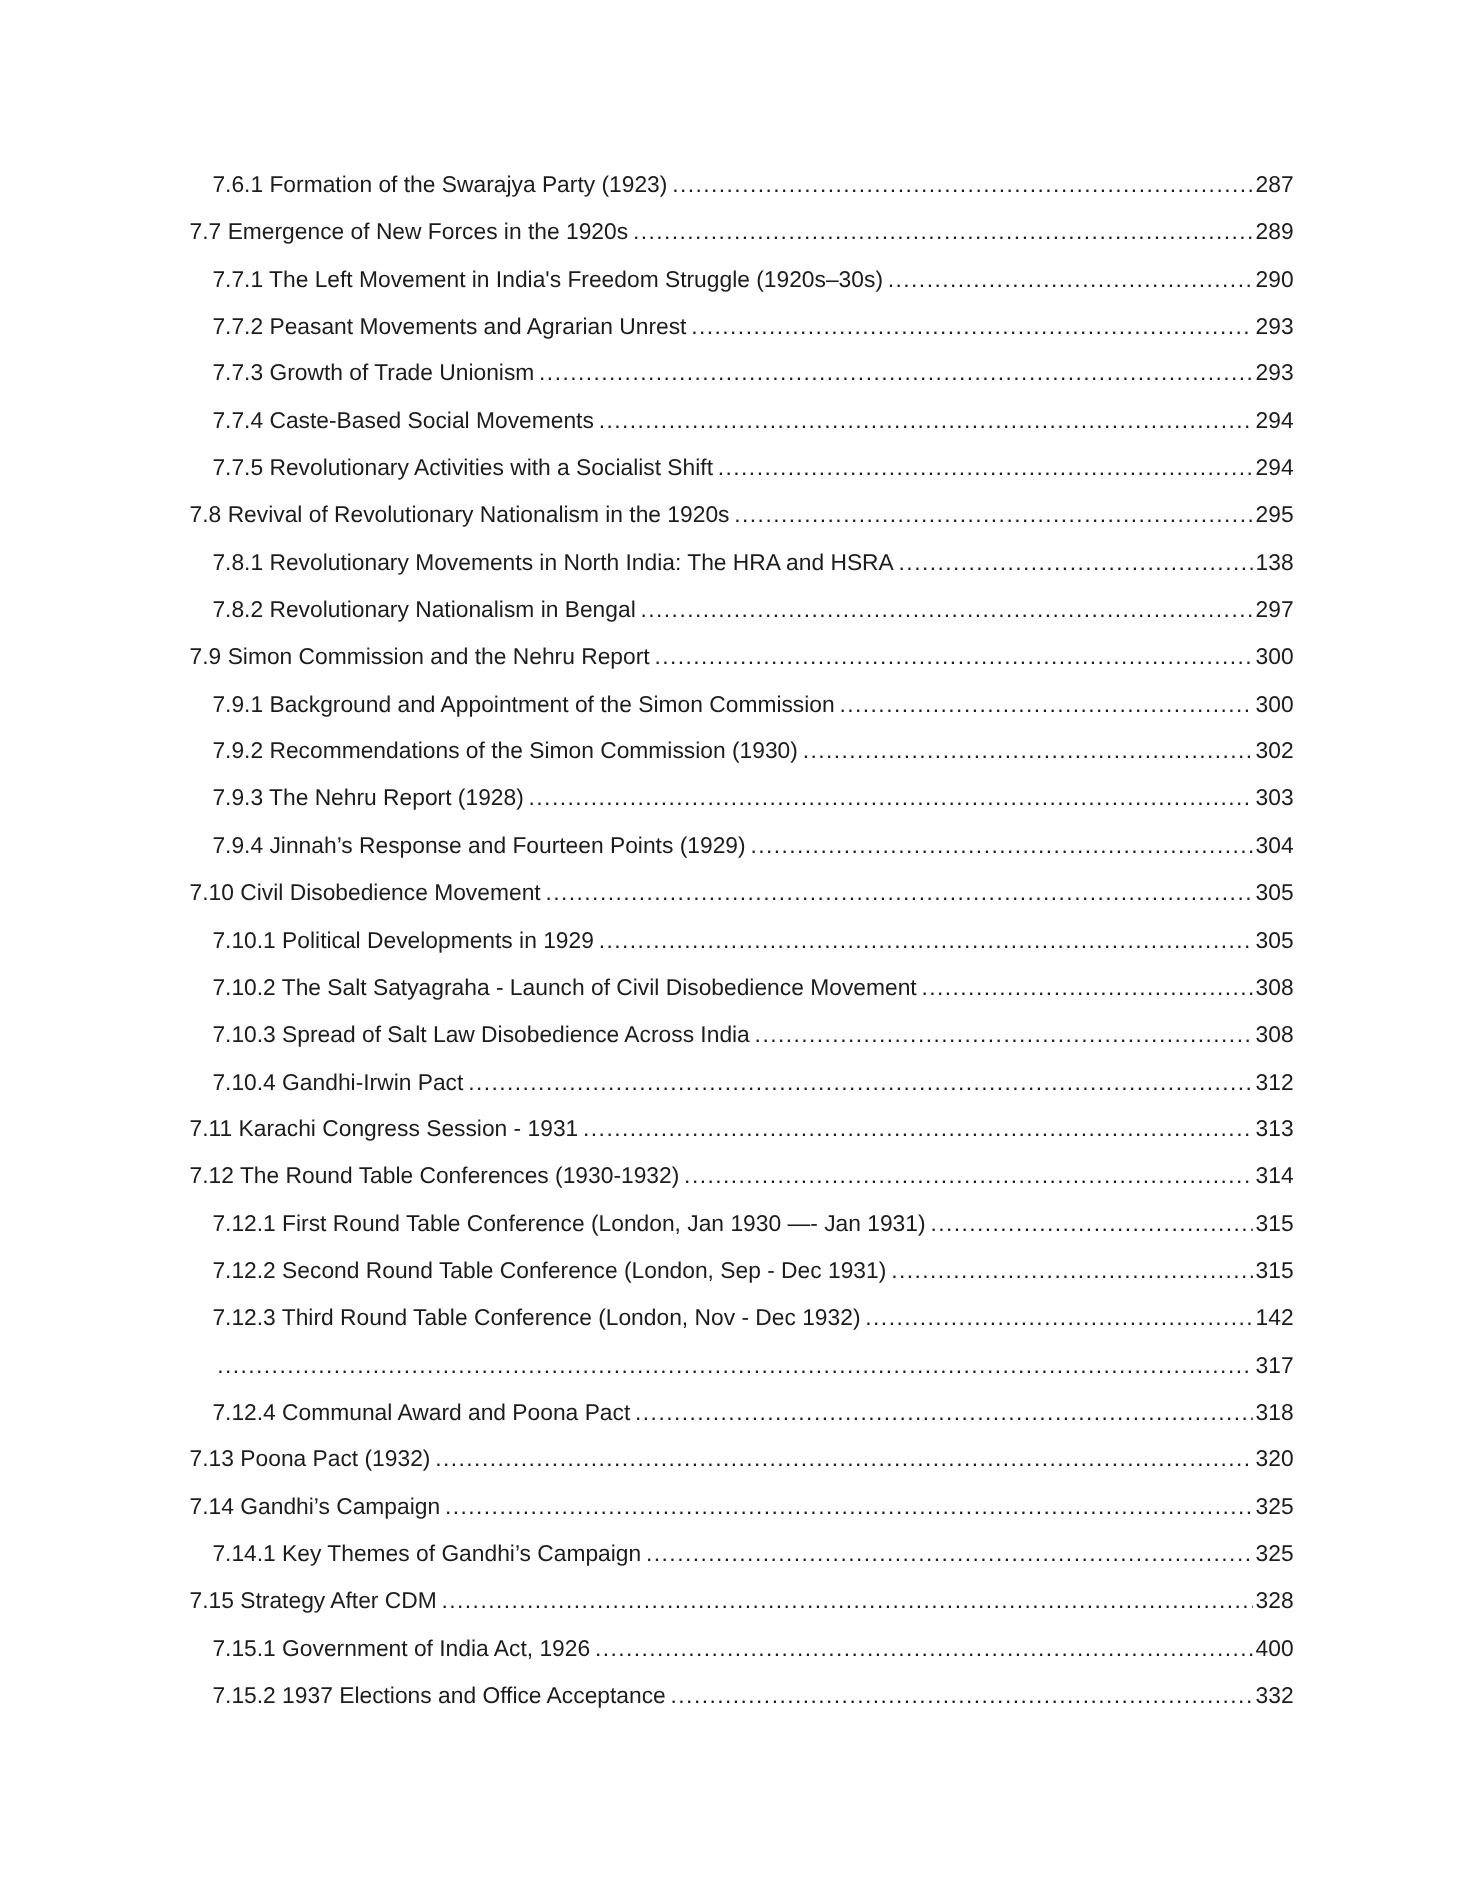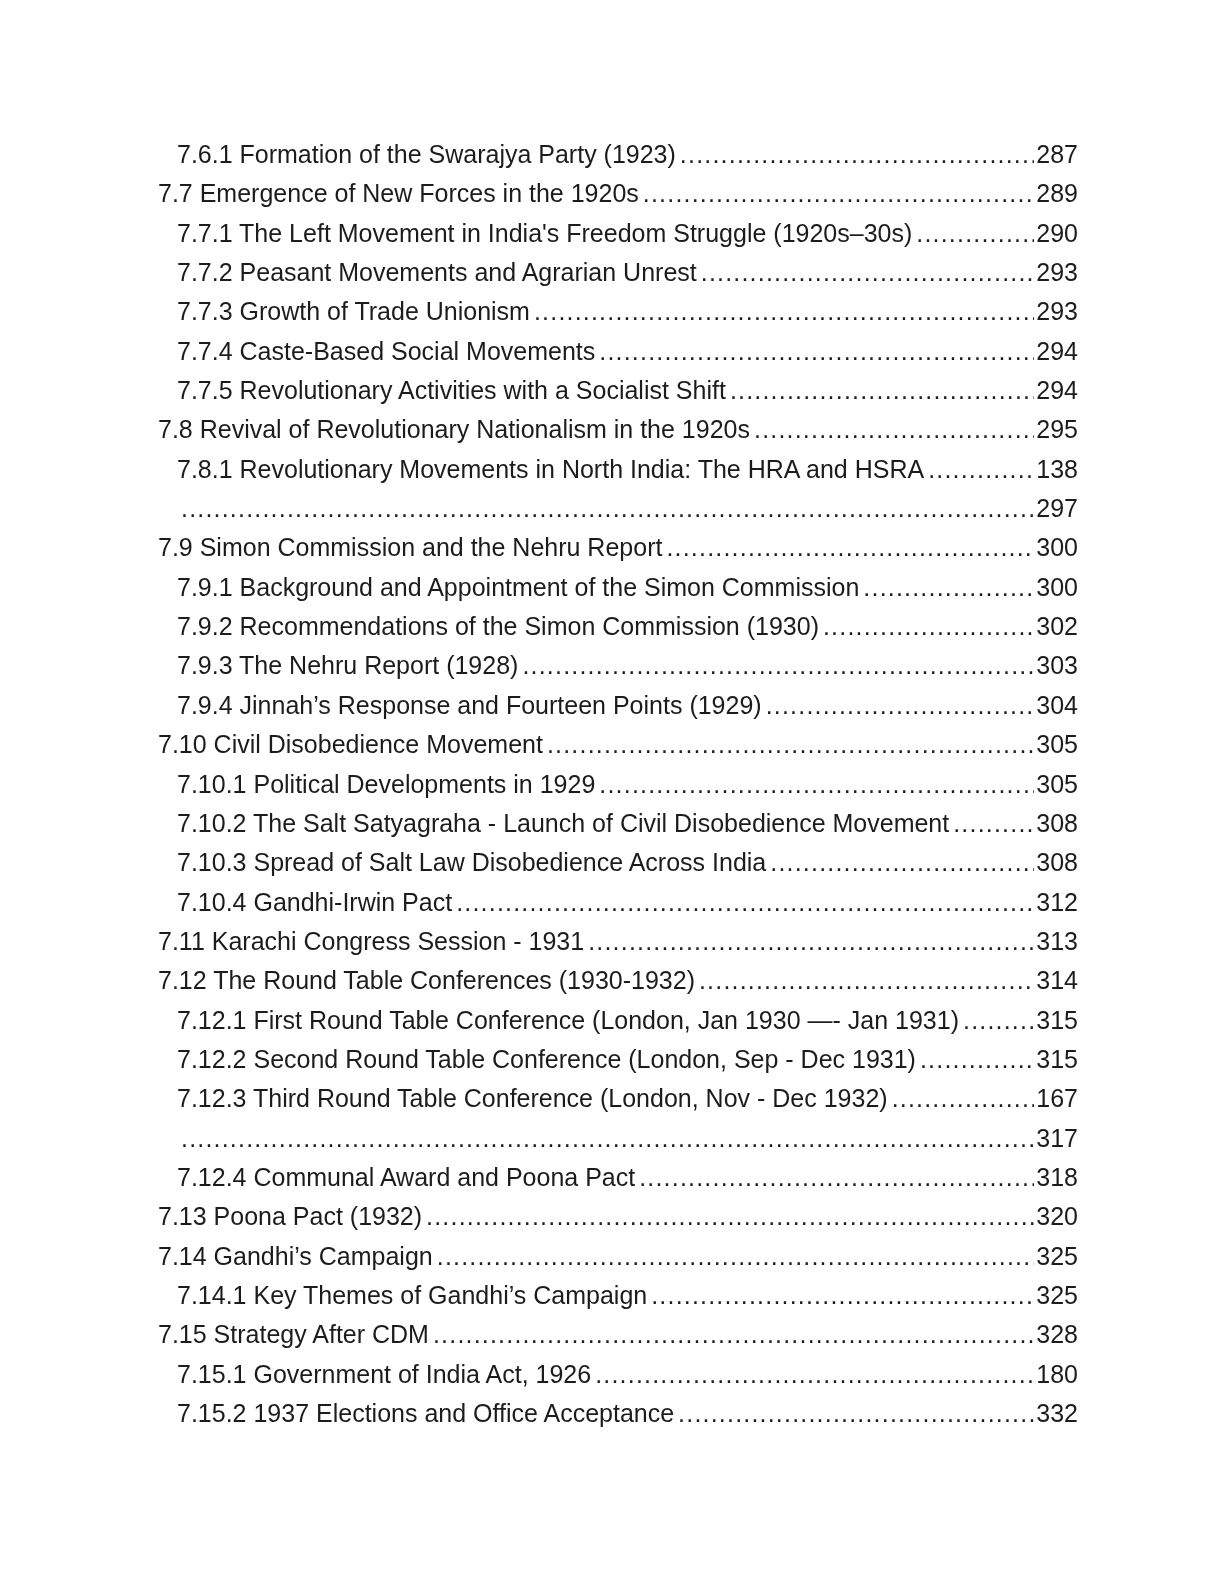--- a/index.html
+++ b/index.html
@@ -19,21 +19,21 @@
   .toc {
     position: absolute;
     left: 158px;
     top: 135px;
     width: 920px;
   }
   .toc-row {
     display: flex;
     align-items: baseline;
     height: 39.35px;
-    font-size: 25px;
+    font-size: 19px;
     line-height: 39.35px;
     white-space: nowrap;
   }
   .toc-row.level-3 {
     padding-left: 19px;
   }
   .toc-label {
     flex: 0 0 auto;
   }
   .toc-leader {
@@ -105,20 +105,21 @@
     <span class="toc-page">295</span>
   </div>
 
   <div class="toc-row level-3">
     <span class="toc-label">7.8.1 Revolutionary Movements in North India: The HRA and HSRA</span>
     <span class="toc-leader"></span>
     <span class="toc-page">138</span>
   </div>
 
   <div class="toc-row level-3">
+    <span class="toc-label">7.8.2 Revolutionary Nationalism in Bengal</span>
     <span class="toc-leader"></span>
     <span class="toc-page">297</span>
   </div>
 
   <div class="toc-row level-2">
     <span class="toc-label">7.9 Simon Commission and the Nehru Report</span>
     <span class="toc-leader"></span>
     <span class="toc-page">300</span>
   </div>
 
@@ -196,21 +197,21 @@
 
   <div class="toc-row level-3">
     <span class="toc-label">7.12.2 Second Round Table Conference (London, Sep - Dec 1931)</span>
     <span class="toc-leader"></span>
     <span class="toc-page">315</span>
   </div>
 
   <div class="toc-row level-3">
     <span class="toc-label">7.12.3 Third Round Table Conference (London, Nov - Dec 1932)</span>
     <span class="toc-leader"></span>
-    <span class="toc-page">167</span>
+    <span class="toc-page">142</span>
   </div>
 
   <div class="toc-row level-3">
     <span class="toc-leader"></span>
     <span class="toc-page">317</span>
   </div>
 
   <div class="toc-row level-3">
     <span class="toc-label">7.12.4 Communal Award and Poona Pact</span>
     <span class="toc-leader"></span>
@@ -237,21 +238,21 @@
 
   <div class="toc-row level-2">
     <span class="toc-label">7.15 Strategy After CDM</span>
     <span class="toc-leader"></span>
     <span class="toc-page">328</span>
   </div>
 
   <div class="toc-row level-3">
     <span class="toc-label">7.15.1 Government of India Act, 1926</span>
     <span class="toc-leader"></span>
-    <span class="toc-page">180</span>
+    <span class="toc-page">400</span>
   </div>
 
   <div class="toc-row level-3">
     <span class="toc-label">7.15.2 1937 Elections and Office Acceptance</span>
     <span class="toc-leader"></span>
     <span class="toc-page">332</span>
   </div>
 </div>
 </div>
 

